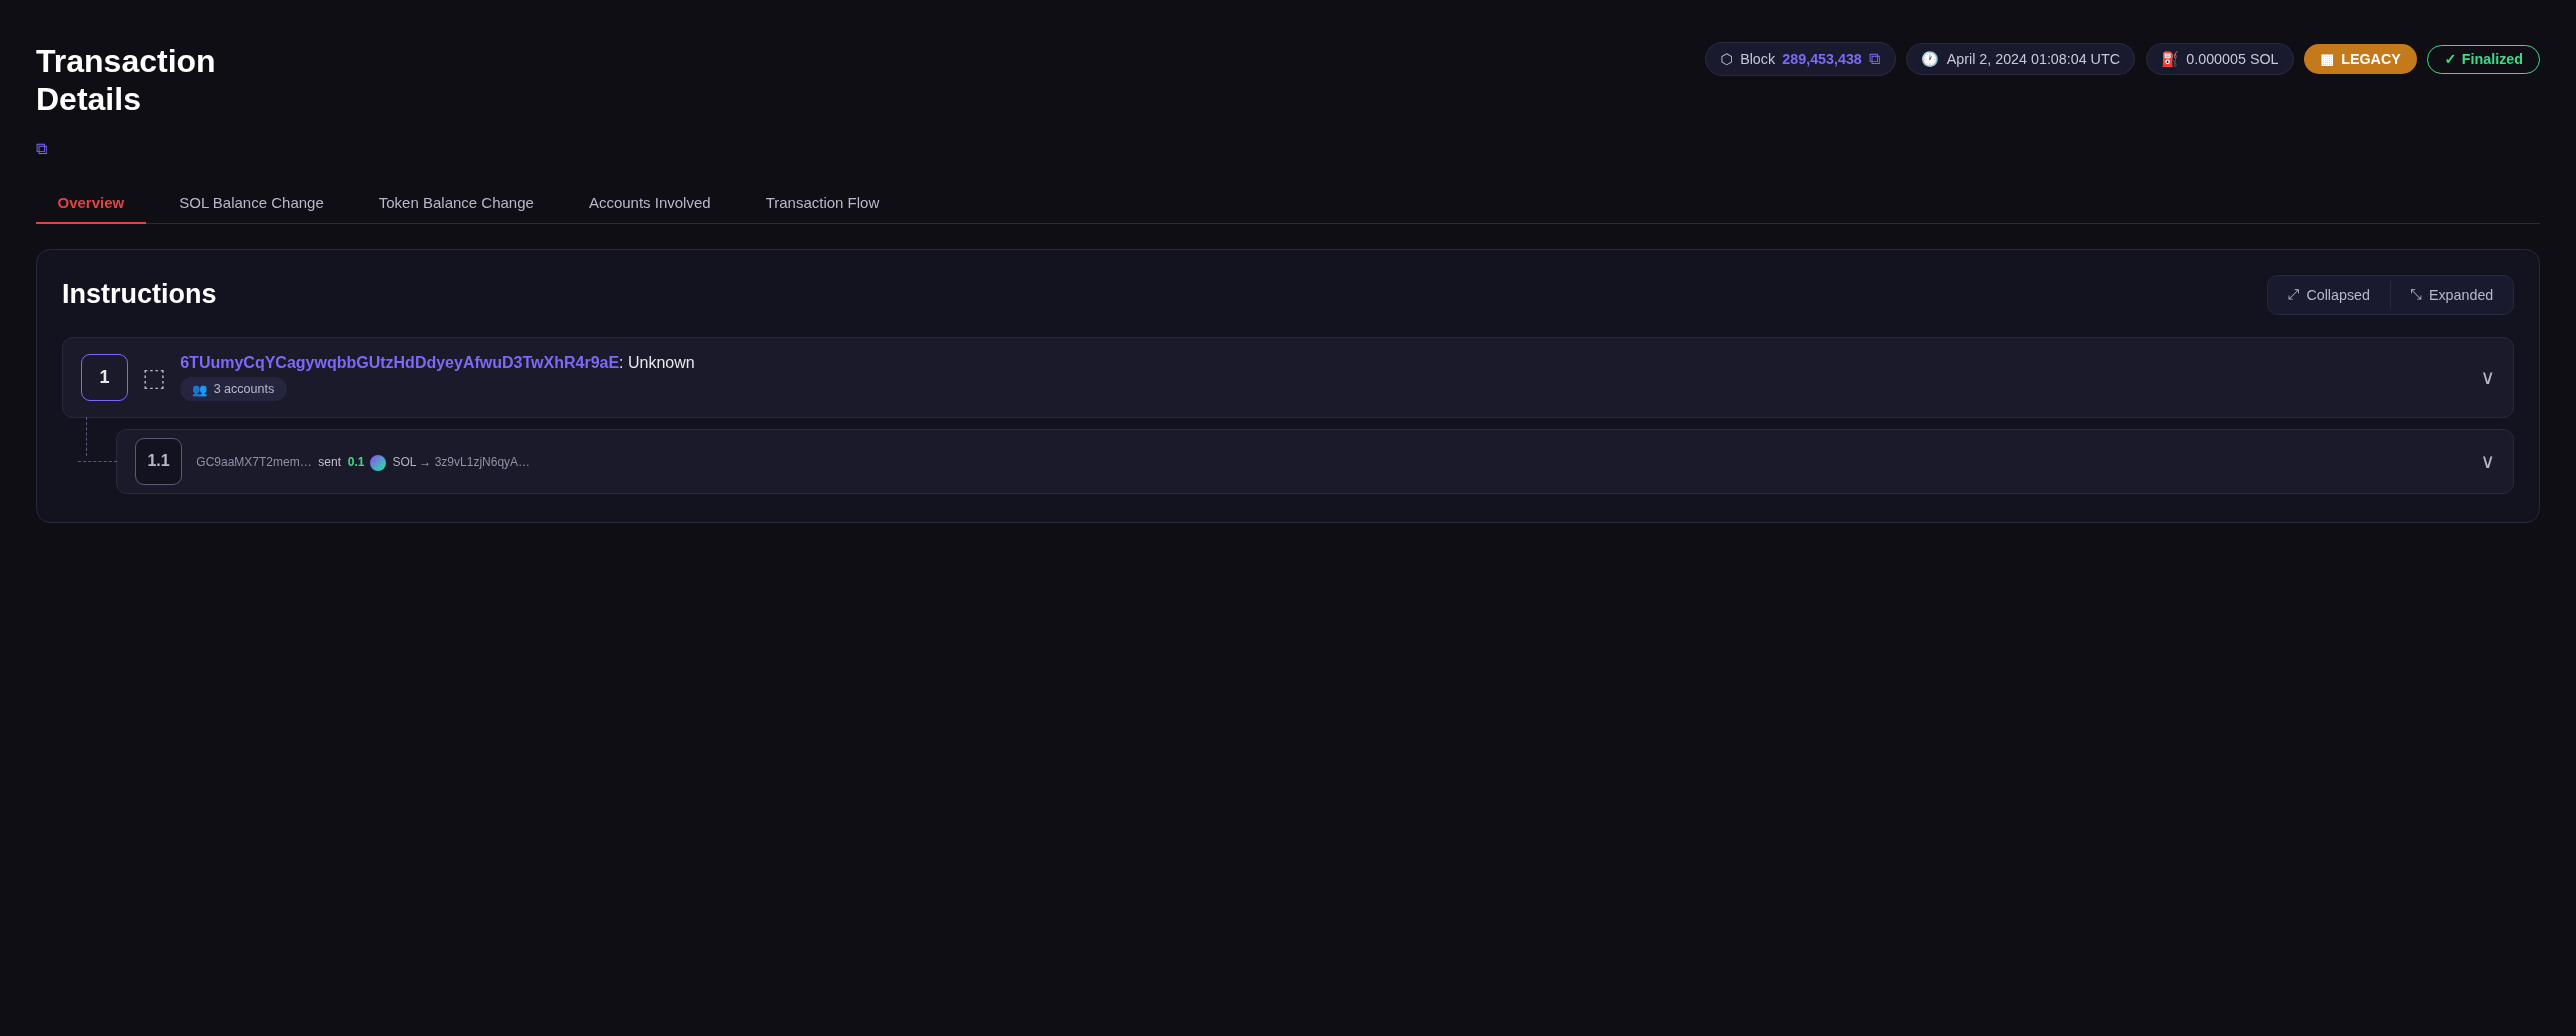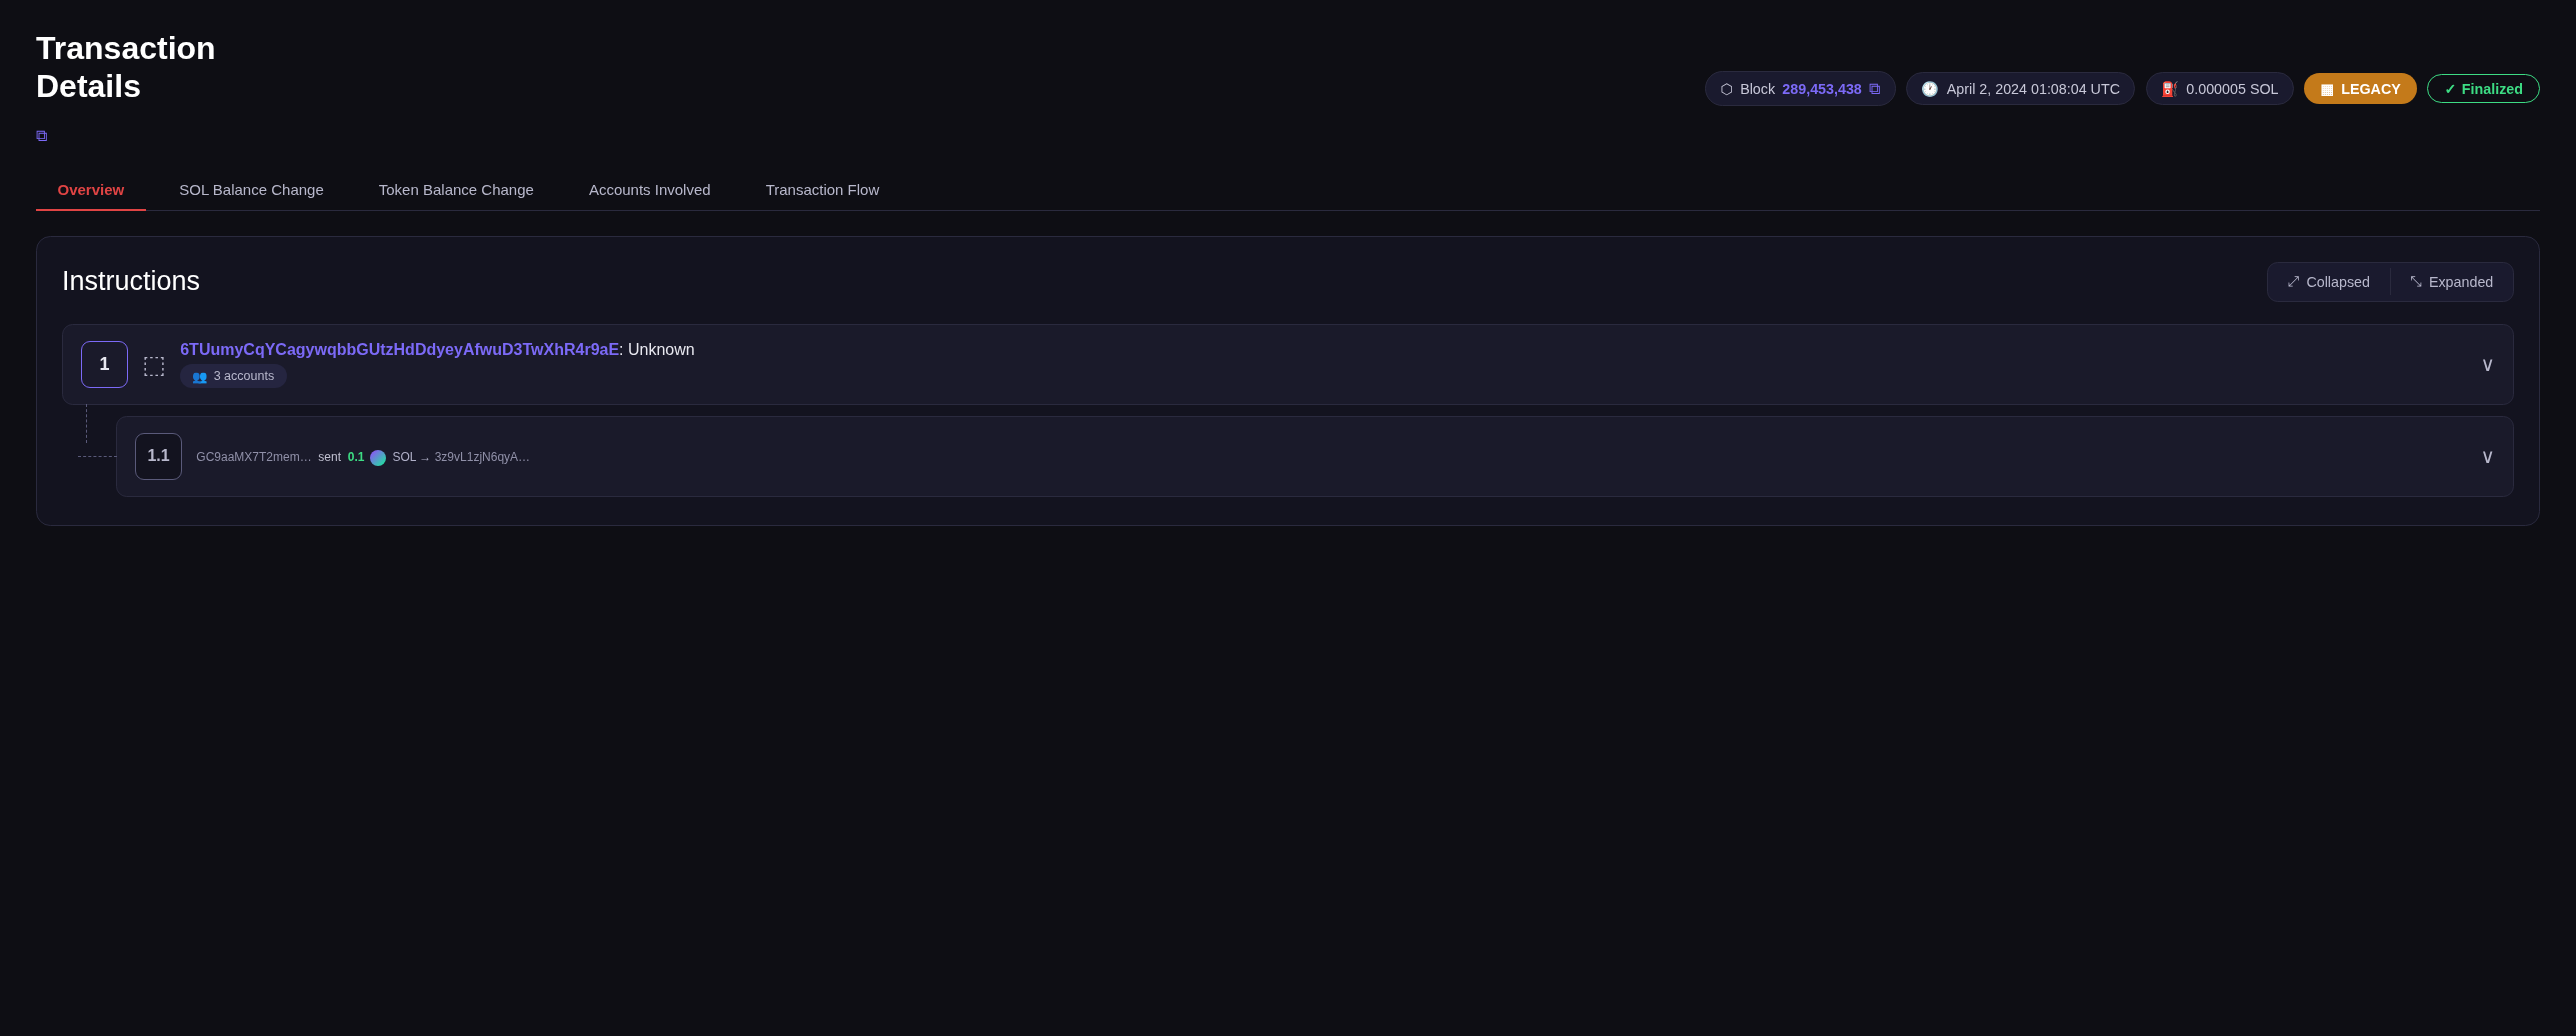--- a/index.html
+++ b/index.html
@@ -7,23 +7,24 @@
     body {
       background: #0e0e14;
       color: #e8e8f0;
       font-family: -apple-system, BlinkMacSystemFont, 'Segoe UI', sans-serif;
       min-height: 100vh;
       padding: 29px 36px;
     }
 
     .header-row {
       display: flex;
-      align-items: flex-end;
+      align-items: flex-start;
       justify-content: space-between;
       margin-bottom: 21.5px;
+      margin-top: 13px;
     }
 
     .page-title {
       font-size: 32px;
       font-weight: 800;
       color: #ffffff;
       line-height: 1.2;
     }
 
     .header-badges {
@@ -126,21 +127,21 @@
 
     .instructions-header {
       display: flex;
       align-items: center;
       justify-content: space-between;
       margin-bottom: 21.5px;
     }
 
     .instructions-title {
       font-size: 27px;
-      font-weight: 400;
+      font-weight: 700;
       color: #ffffff;
     }
 
     .collapse-expand-btns {
       display: flex;
       align-items: center;
       background: #1a1a2e;
       border: 0.9px solid #2a2a3e;
       border-radius: 10.7px;
       overflow: hidden;
@@ -173,21 +174,21 @@
       display: flex;
       align-items: center;
       gap: 14.3px;
       position: relative;
     }
 
     .sub-instruction-row {
       background: #1a1a2a;
       border: 0.9px solid #2a2a3e;
       border-radius: 10.7px;
-      padding: 16px 18px;
+      padding: 8px 18px;
       margin-bottom: 10.7px;
       display: flex;
       align-items: center;
       gap: 14.3px;
       margin-left: 54px;
       position: relative;
     }
 
     .instruction-num {
       min-width: 47px;

